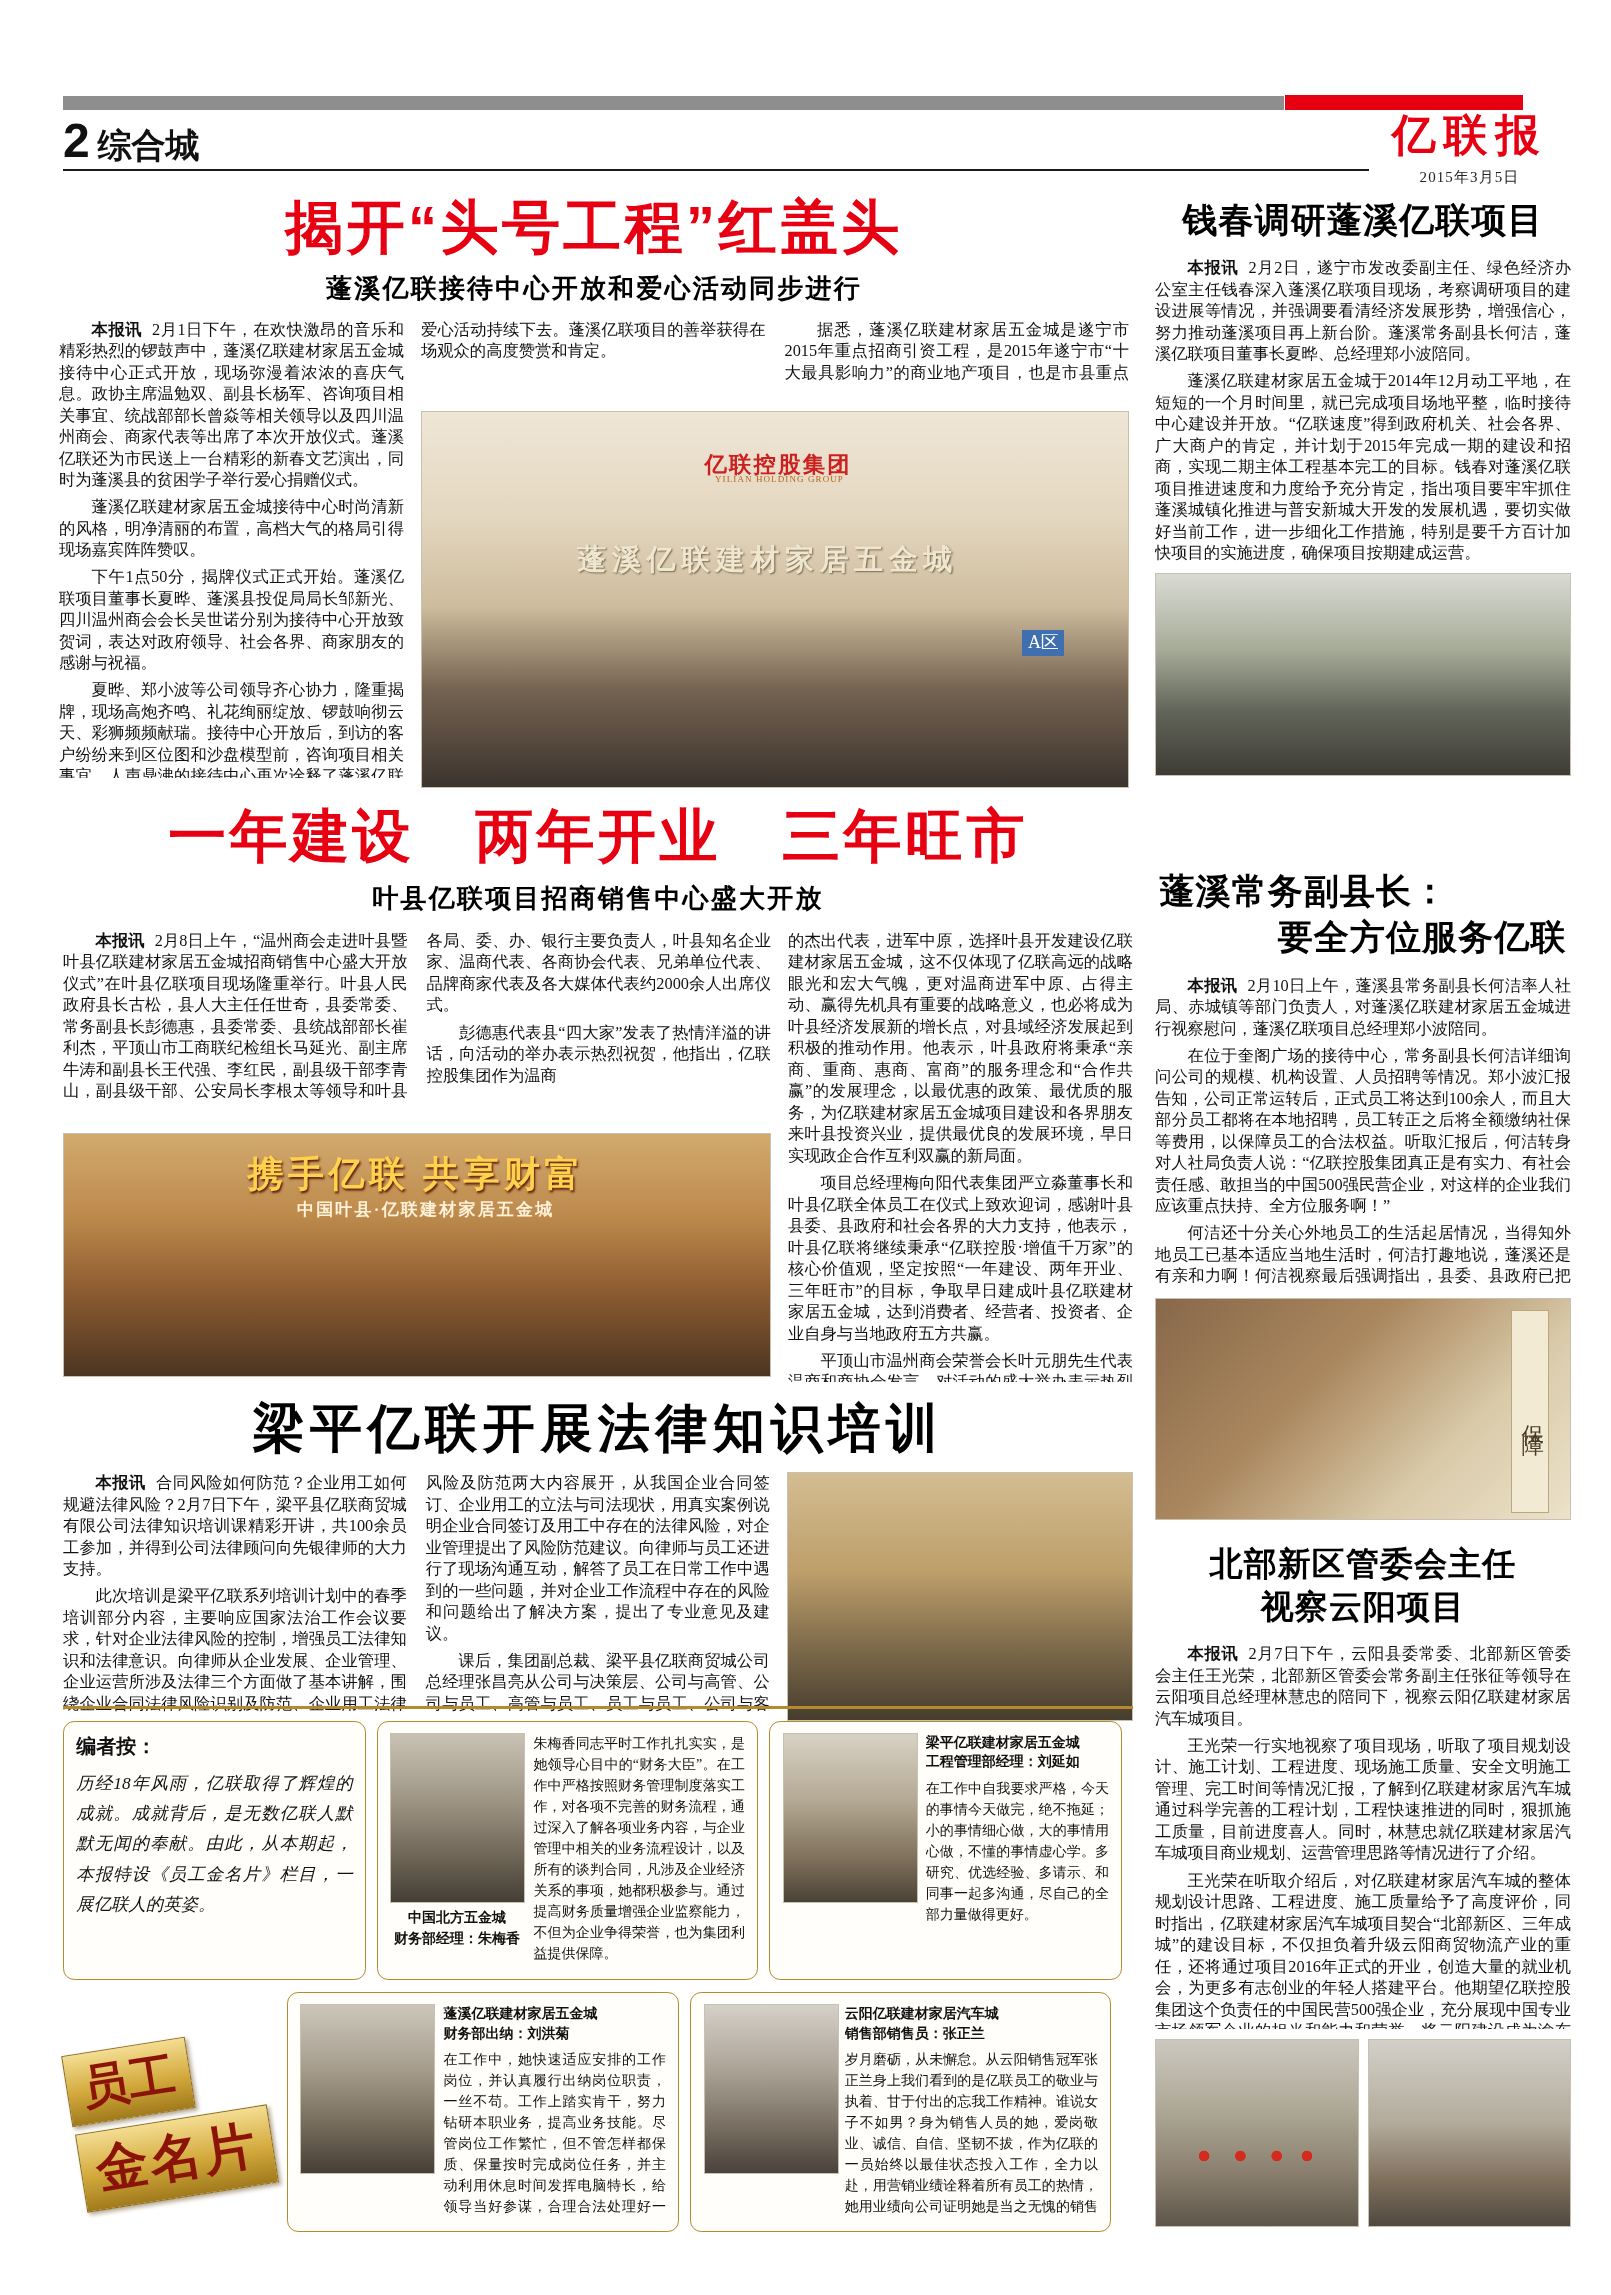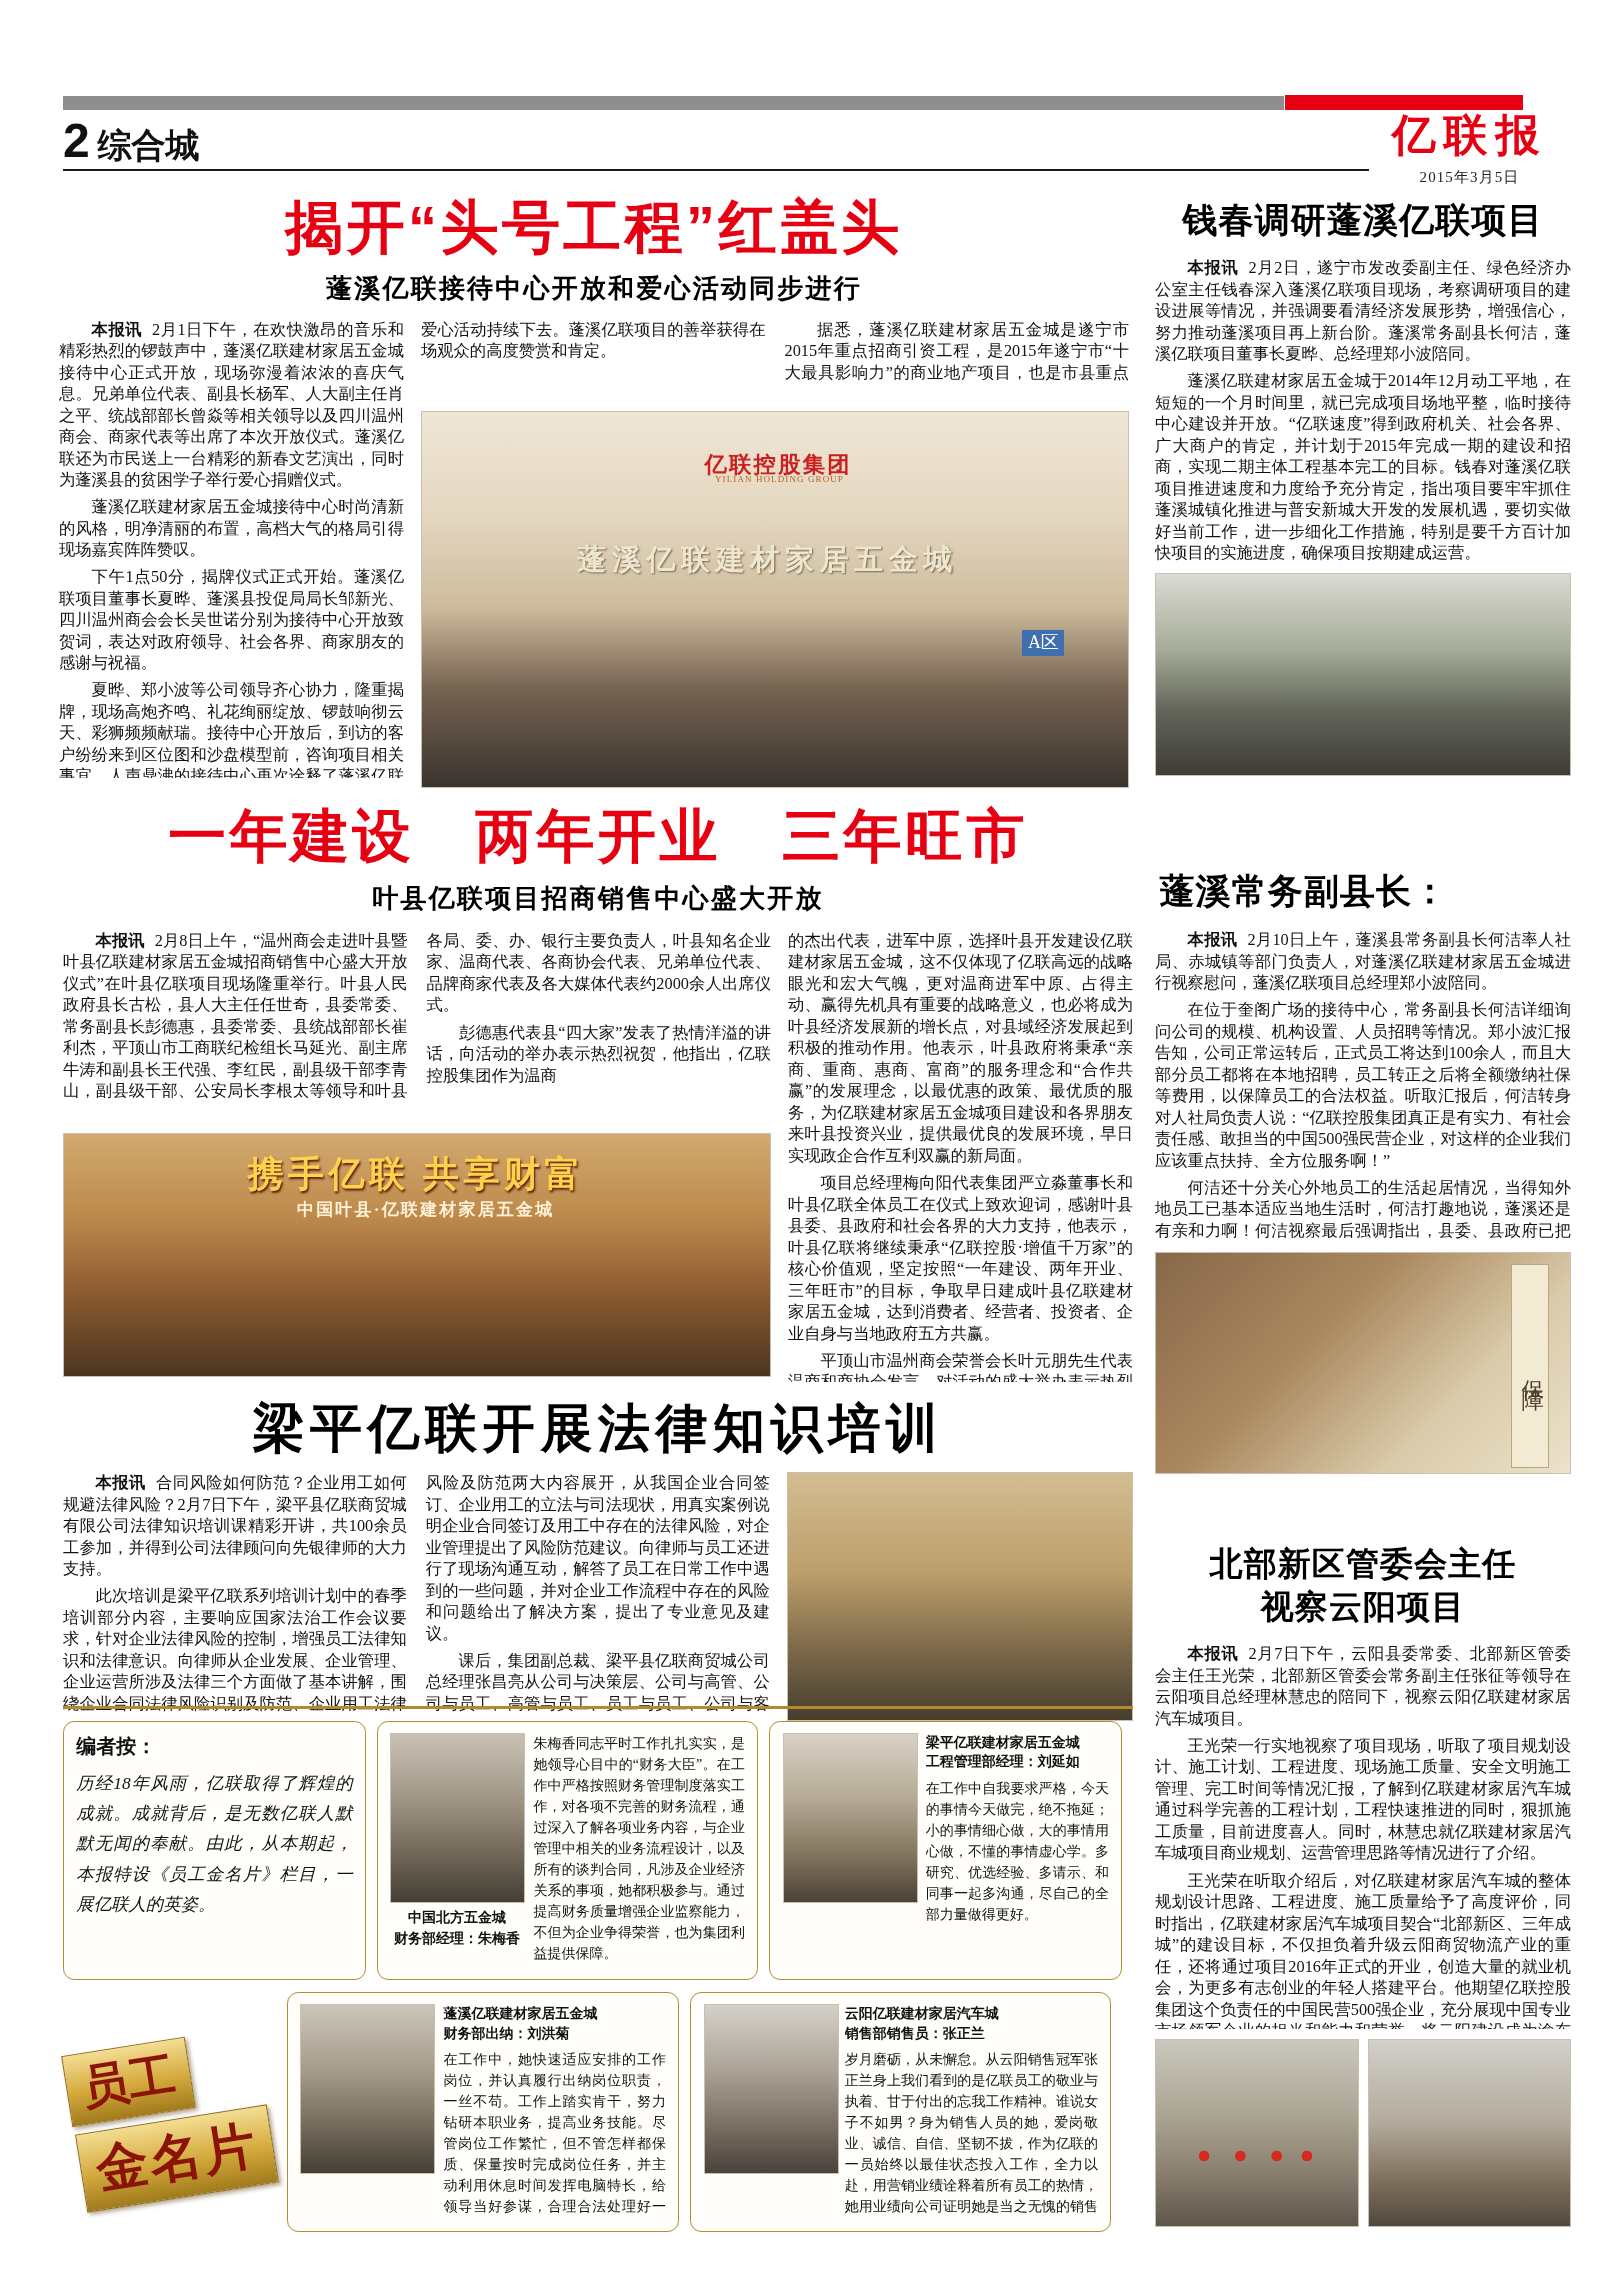--- a/index.html
+++ b/index.html
@@ -138,21 +138,21 @@
   <div class="masthead">
     <div class="masthead-title">亿联报</div>
     <div class="masthead-date">2015年3月5日</div>
   </div>
 
   <section id="a1">
     <div class="headline-red">揭开“头号工程”红盖头</div>
     <div class="subhead" style="margin-top:13.5px;">蓬溪亿联接待中心开放和爱心活动同步进行</div>
     <div class="body body-text">
       <div class="col1">
-        <p class="para"><b class="lead">本报讯</b><span>2月1日下午，在欢快激昂的音乐和精彩热烈的锣鼓声中，蓬溪亿联建材家居五金城接待中心正式开放，现场弥漫着浓浓的喜庆气息。兄弟单位代表、副县长杨军、人大副主任肖之平、统战部部长曾焱等相关领导以及四川温州商会、商家代表等出席了本次开放仪式。蓬溪亿联还为市民送上一台精彩的新春文艺演出，同时为蓬溪县的贫困学子举行爱心捐赠仪式。</span></p>
+        <p class="para"><b class="lead">本报讯</b><span>2月1日下午，在欢快激昂的音乐和精彩热烈的锣鼓声中，蓬溪亿联建材家居五金城接待中心正式开放，现场弥漫着浓浓的喜庆气息。政协主席温勉双、副县长杨军、咨询项目相关事宜、统战部部长曾焱等相关领导以及四川温州商会、商家代表等出席了本次开放仪式。蓬溪亿联还为市民送上一台精彩的新春文艺演出，同时为蓬溪县的贫困学子举行爱心捐赠仪式。</span></p>
         <div>
             <p class="para">蓬溪亿联建材家居五金城接待中心时尚清新的风格，明净清丽的布置，高档大气的格局引得现场嘉宾阵阵赞叹。</p>
             <p class="para">下午1点50分，揭牌仪式正式开始。蓬溪亿联项目董事长夏晔、蓬溪县投促局局长邹新光、四川温州商会会长吴世诺分别为接待中心开放致贺词，表达对政府领导、社会各界、商家朋友的感谢与祝福。</p>
             <p class="para">夏晔、郑小波等公司领导齐心协力，隆重揭牌，现场高炮齐鸣、礼花绚丽绽放、锣鼓响彻云天、彩狮频频献瑞。接待中心开放后，到访的客户纷纷来到区位图和沙盘模型前，咨询项目相关事宜。人声鼎沸的接待中心再次诠释了蓬溪亿联建材家居五金城作为蓬溪商业地产标杆项目的冠军气质。</p>
           </div>
       </div>
       <div class="right">
         <div class="cols2">
             <p class="para noindent">爱心活动持续下去。蓬溪亿联项目的善举获得在场观众的高度赞赏和肯定。</p>
             <p class="para">据悉，蓬溪亿联建材家居五金城是遂宁市2015年重点招商引资工程，是2015年遂宁市“十大最具影响力”的商业地产项目，也是市县重点督办项目。县委、县政府还把该项目列为蓬溪县2015年的头号工程。（晴天）</p>
@@ -197,20 +197,21 @@
       <div class="col3">
           <p class="para noindent">的杰出代表，进军中原，选择叶县开发建设亿联建材家居五金城，这不仅体现了亿联高远的战略眼光和宏大气魄，更对温商进军中原、占得主动、赢得先机具有重要的战略意义，也必将成为叶县经济发展新的增长点，对县域经济发展起到积极的推动作用。他表示，叶县政府将秉承“亲商、重商、惠商、富商”的服务理念和“合作共赢”的发展理念，以最优惠的政策、最优质的服务，为亿联建材家居五金城项目建设和各界朋友来叶县投资兴业，提供最优良的发展环境，早日实现政企合作互利双赢的新局面。</p>
           <p class="para">项目总经理梅向阳代表集团严立淼董事长和叶县亿联全体员工在仪式上致欢迎词，感谢叶县县委、县政府和社会各界的大力支持，他表示，叶县亿联将继续秉承“亿联控股·增值千万家”的核心价值观，坚定按照“一年建设、两年开业、三年旺市”的目标，争取早日建成叶县亿联建材家居五金城，达到消费者、经营者、投资者、企业自身与当地政府五方共赢。</p>
           <p class="para">平顶山市温州商会荣誉会长叶元朋先生代表温商和商协会发言，对活动的盛大举办表示热烈祝贺，对叶县县委、县政府创造的亲商、帮商、爱商、护商的人文环境表示赞扬。他希望以亿联为代表的在叶温商能继续保持“勤奋务实创业、勇于开拓创新”的温商精神，为促进叶县经济社会的发展做出更大的贡献。</p>
         </div>
     </div>
   </section>
 
   <aside id="s2">
     <div class="side-headline hl1">蓬溪常务副县长：</div>
+    <div class="side-headline hl2">要全方位服务亿联</div>
     <div class="body-text">
       <p class="para"><b class="lead">本报讯</b><span>2月10日上午，蓬溪县常务副县长何洁率人社局、赤城镇等部门负责人，对蓬溪亿联建材家居五金城进行视察慰问，蓬溪亿联项目总经理郑小波陪同。</span></p>
       <div>
           <p class="para">在位于奎阁广场的接待中心，常务副县长何洁详细询问公司的规模、机构设置、人员招聘等情况。郑小波汇报告知，公司正常运转后，正式员工将达到100余人，而且大部分员工都将在本地招聘，员工转正之后将全额缴纳社保等费用，以保障员工的合法权益。听取汇报后，何洁转身对人社局负责人说：“亿联控股集团真正是有实力、有社会责任感、敢担当的中国500强民营企业，对这样的企业我们应该重点扶持、全方位服务啊！”</p>
           <p class="para">何洁还十分关心外地员工的生活起居情况，当得知外地员工已基本适应当地生活时，何洁打趣地说，蓬溪还是有亲和力啊！何洁视察最后强调指出，县委、县政府已把蓬溪亿联项目作为2015年的重点工程来重点扶持。郑小波当即表态：“蓬溪亿联置业有限公司有信心、有决心、有能力将蓬溪亿联建材家居五金城打造成蓬溪最具规模及影响力的综合性专业大市场，绝不辜负县委、县政府和全县人民的殷切期望！”（王仁贴）</p>
         </div>
     </div>
     <div class="photo">
       <span class="plabel ph-s2-scroll">保障</span>
     </div>

